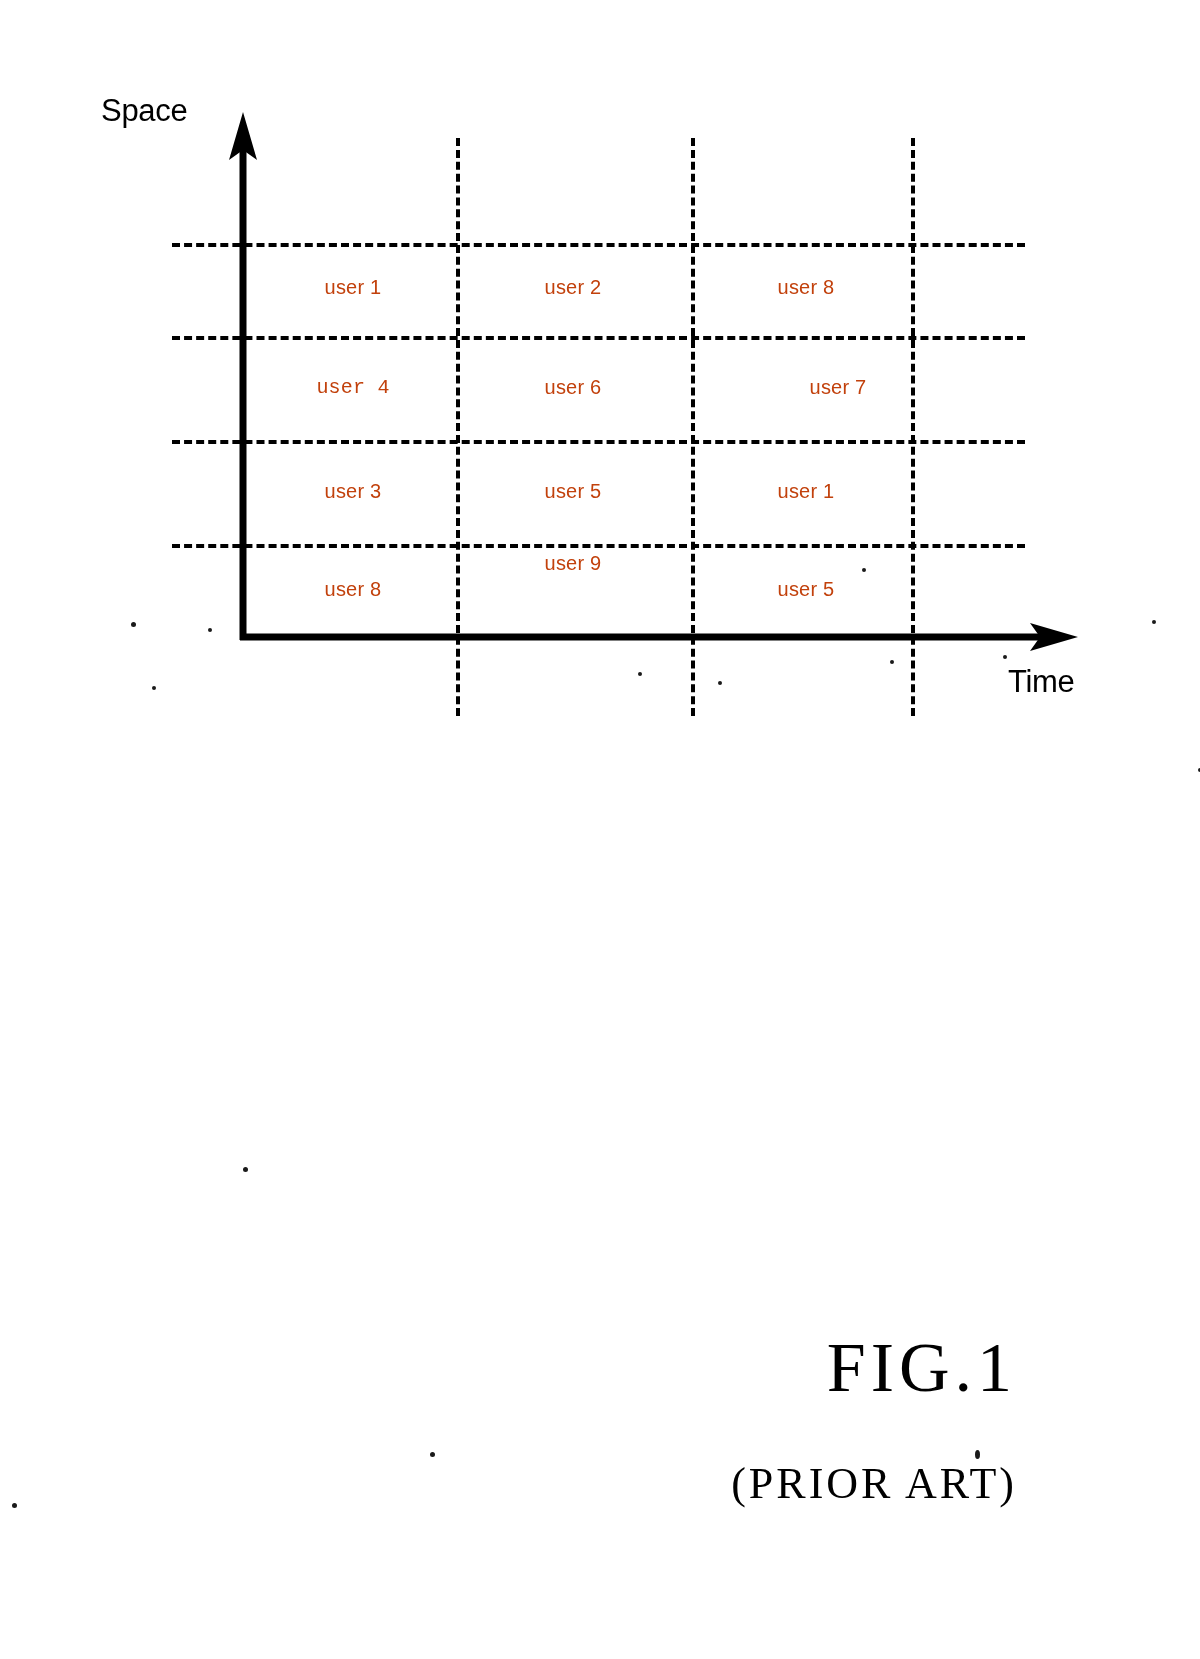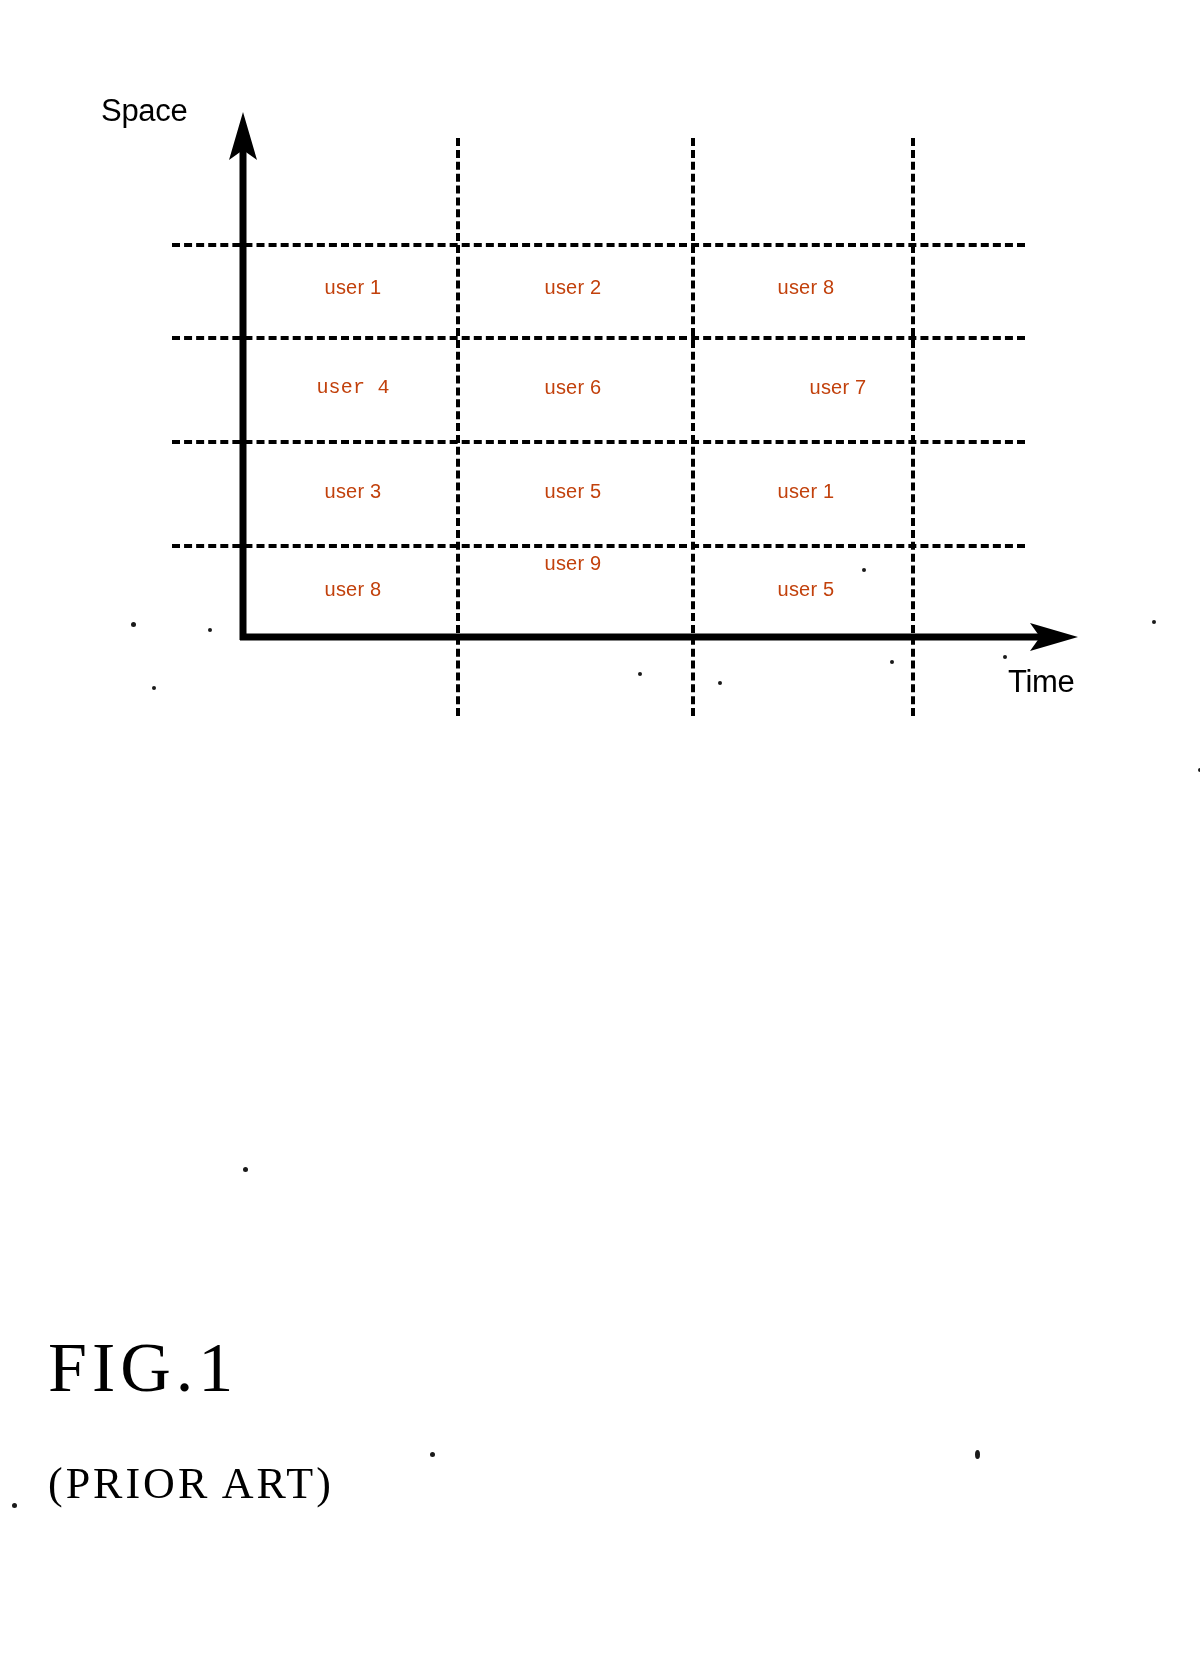--- a/index.html
+++ b/index.html
@@ -75,21 +75,21 @@
     letter-spacing: 0.2px;
     white-space: nowrap;
     text-align: center;
     color: #c2410c;
   }
 
   
   .caption {
     position: absolute;
     width: 969px;
-    text-align: left;
+    text-align: right;
     font-family: "Liberation Serif", serif;
     color: #000;
     white-space: nowrap;
   }
   #fig-number {
     top: 1328px;
     font-size: 70px;
     letter-spacing: 5px;
   }
   #fig-prior-art {

